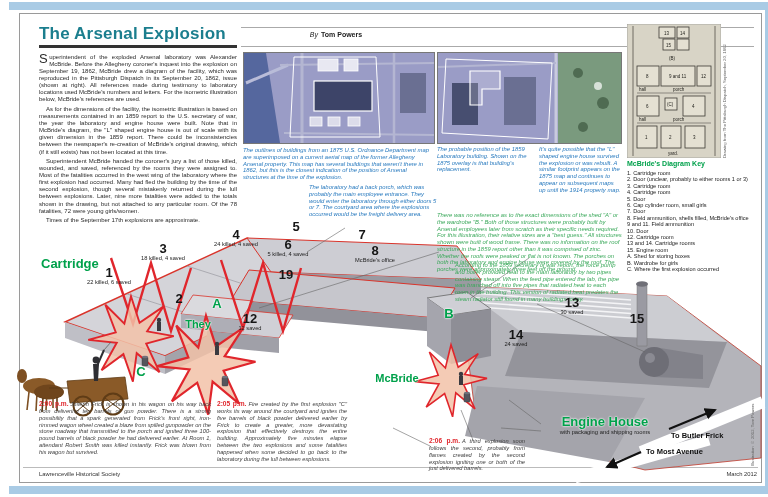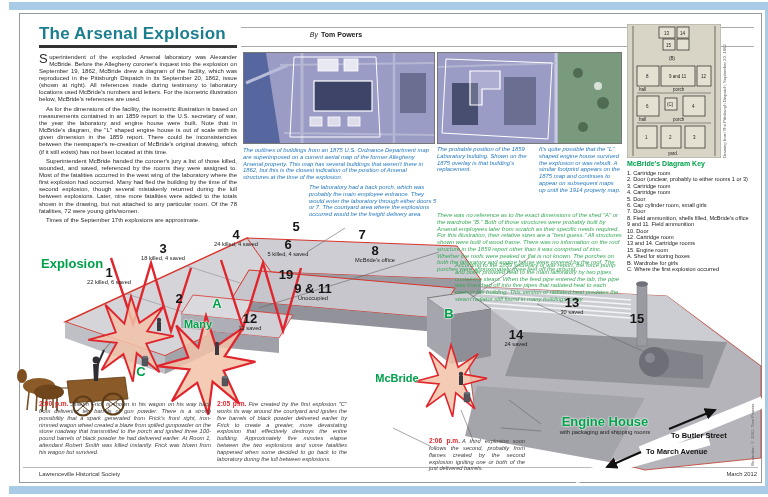--- a/index.html
+++ b/index.html
@@ -70,21 +70,21 @@
   <div class="abs byline">
     <span class="pre">By</span><span class="auth">Tom Powers</span>
   </div>
 
   <div class="abs intro">
     <p class="drop">Superintendent of the exploded Arsenal laboratory was Alexander McBride. Before the Allegheny coroner's inquest into the explosion on September 19, 1862, McBride drew a diagram of the facility, which was reproduced in the Pittsburgh Dispatch in its September 20, 1862, issue (shown at right). All references made during testimony to laboratory locations used McBride's numbers and letters. For the isometric illustration below, McBride's references are used.</p>
     <p class="pind">As for the dimensions of the facility, the isometric illustration is based on measurements contained in an 1859 report to the U.S. secretary of war, the year the laboratory and engine house were built. Note that in McBride's diagram, the "L" shaped engine house is out of scale with its given dimension in the 1859 report. There could be inconsistencies between the newspaper's re-creation of McBride's original drawing, which (if it still exists) has not been located at this time.</p>
     <p class="pind">Superintendent McBride handed the coroner's jury a list of those killed, wounded, and saved, referenced by the rooms they were assigned to. Most of the fatalities occurred in the west wing of the laboratory where the first explosion had occurred. Many had fled the building by the time of the second explosion, though several mistakenly returned during the lull between explosions. Later, nine more fatalities were added to the totals shown in the drawing, but not attached to any particular room. Of the 78 fatalities, 72 were young girls/women.</p>
     <p class="pind">Times of the September 17th explosions are approximate.</p>
   </div>
-  <div class="abs green-head lab-head">Explosion</div>
+  <div class="abs green-head lab-head">Cartridge</div>
 
   <div class="abs mapbox" style="left:234px;top:52px;width:190px;height:90px;">
     <svg width="190" height="90" viewBox="0 0 190 90">
       <rect x="0" y="0" width="190" height="90" fill="#9a9cc6"></rect>
       <path d="M0,0 L22,0 L36,90 L0,90 Z" fill="#55679e"></path>
       <line x1="2" y1="30" x2="44" y2="12" stroke="#b9bcd8" stroke-width="3"></line>
       <line x1="58" y1="0" x2="58" y2="90" stroke="#b4b6d2" stroke-width="3"></line>
       <line x1="150" y1="0" x2="150" y2="90" stroke="#b4b6d2" stroke-width="2.5"></line>
       <line x1="36" y1="12" x2="190" y2="10" stroke="#b4b6d2" stroke-width="2"></line>
       <line x1="40" y1="80" x2="190" y2="82" stroke="#b4b6d2" stroke-width="2"></line>
@@ -368,24 +368,20 @@
       <span class="rnote">5 killed, 4 saved</span>
     </div>
   <div class="abs room" style="left:342px;top:228px;width:22px;">
       <span class="rnum">7</span>
       <span class="rnote"></span>
     </div>
   <div class="abs room" style="left:338px;top:244px;width:56px;">
       <span class="rnum">8</span>
       <span class="rnote">McBride's office</span>
     </div>
-  <div class="abs room" style="left:262px;top:282px;width:84px;">
-      <span class="rnum">9 &amp; 11</span>
-      <span class="rnote">Unoccupied</span>
-    </div>
   <div class="abs room" style="left:264px;top:268px;width:26px;">
       <span class="rnum">19</span>
       <span class="rnote"></span>
     </div>
   <div class="abs room" style="left:216px;top:312px;width:50px;">
       <span class="rnum">12</span>
       <span class="rnote">12 saved</span>
     </div>
   <div class="abs room" style="left:534px;top:296px;width:58px;">
       <span class="rnum">13</span>
@@ -396,29 +392,29 @@
       <span class="rnote">24 saved</span>
     </div>
   <div class="abs room" style="left:614px;top:312px;width:28px;">
       <span class="rnum">15</span>
       <span class="rnote"></span>
     </div>
 
   <div class="abs letter" style="left:198px;top:296px;width:20px;">A</div>
   <div class="abs letter" style="left:430px;top:306px;width:20px;">B</div>
   <div class="abs letter" style="left:122px;top:364px;width:20px;">C</div>
-  <div class="abs struct-label" style="left:158px;top:318px;width:62px;">Many</div>
+  <div class="abs struct-label" style="left:158px;top:318px;width:62px;">They</div>
   <div class="abs struct-label" style="left:342px;top:372px;width:92px;">McBride</div>
   <div class="abs eh-label" style="left:528px;top:414px;width:136px;text-align:center;">
     <span class="big">Engine House</span>
     <span class="sub">with packaging and shipping rooms</span>
   </div>
 
-  <div class="abs street" style="left:662px;top:431px;">To Butler Street</div>
-  <div class="abs street" style="left:637px;top:447px;">To March Avenue</div>
+  <div class="abs street" style="left:662px;top:431px;">To Butler Frick</div>
+  <div class="abs street" style="left:637px;top:447px;">To Most Avenue</div>
 
   <div class="abs tblock" style="left:30px;top:400px;width:172px;"><span class="t">2:00 p.m.</span><span>Joseph Frick is shown in his wagon on his way back from delivering ten barrels of gun powder. There is a strong possibility that a spark generated from Frick's front right, iron-rimmed wagon wheel created a blaze from spilled gunpowder on the stone roadway that transmitted to the porch and ignited three 100-pound barrels of black powder he had delivered earlier. At Room 1, attendant Robert Smith was killed instantly. Frick was blown from his wagon but survived.</span></div>
   <div class="abs tblock" style="left:208px;top:400px;width:130px;"><span class="t">2:05 p.m.</span><span>Fire created by the first explosion "C" works its way around the courtyard and ignites the five barrels of black powder delivered earlier by Frick to create a greater, more devastating explosion that effectively destroys the entire building. Approximately five minutes elapse between the two explosions and some fatalities happened when some decided to go back to the laboratory during the lull between explosions.</span></div>
   <div class="abs tblock" style="left:420px;top:437px;width:96px;"><span class="t">2:06 p.m.</span><span>A third explosion soon follows the second, probably from flames created by the second explosion igniting one or both of the just delivered barrels.</span></div>
 
   <div class="abs foot-rule"></div>
   <div class="abs foot" style="left:30px;top:471px;">Lawrenceville Historical Society</div>
   <div class="abs foot" style="left:690px;top:471px;width:58px;text-align:right;">March 2012</div>
   <div class="abs vcredit" style="left:741px;top:388px;height:78px;">Illustration © 2012, Tom Powers</div>
 

